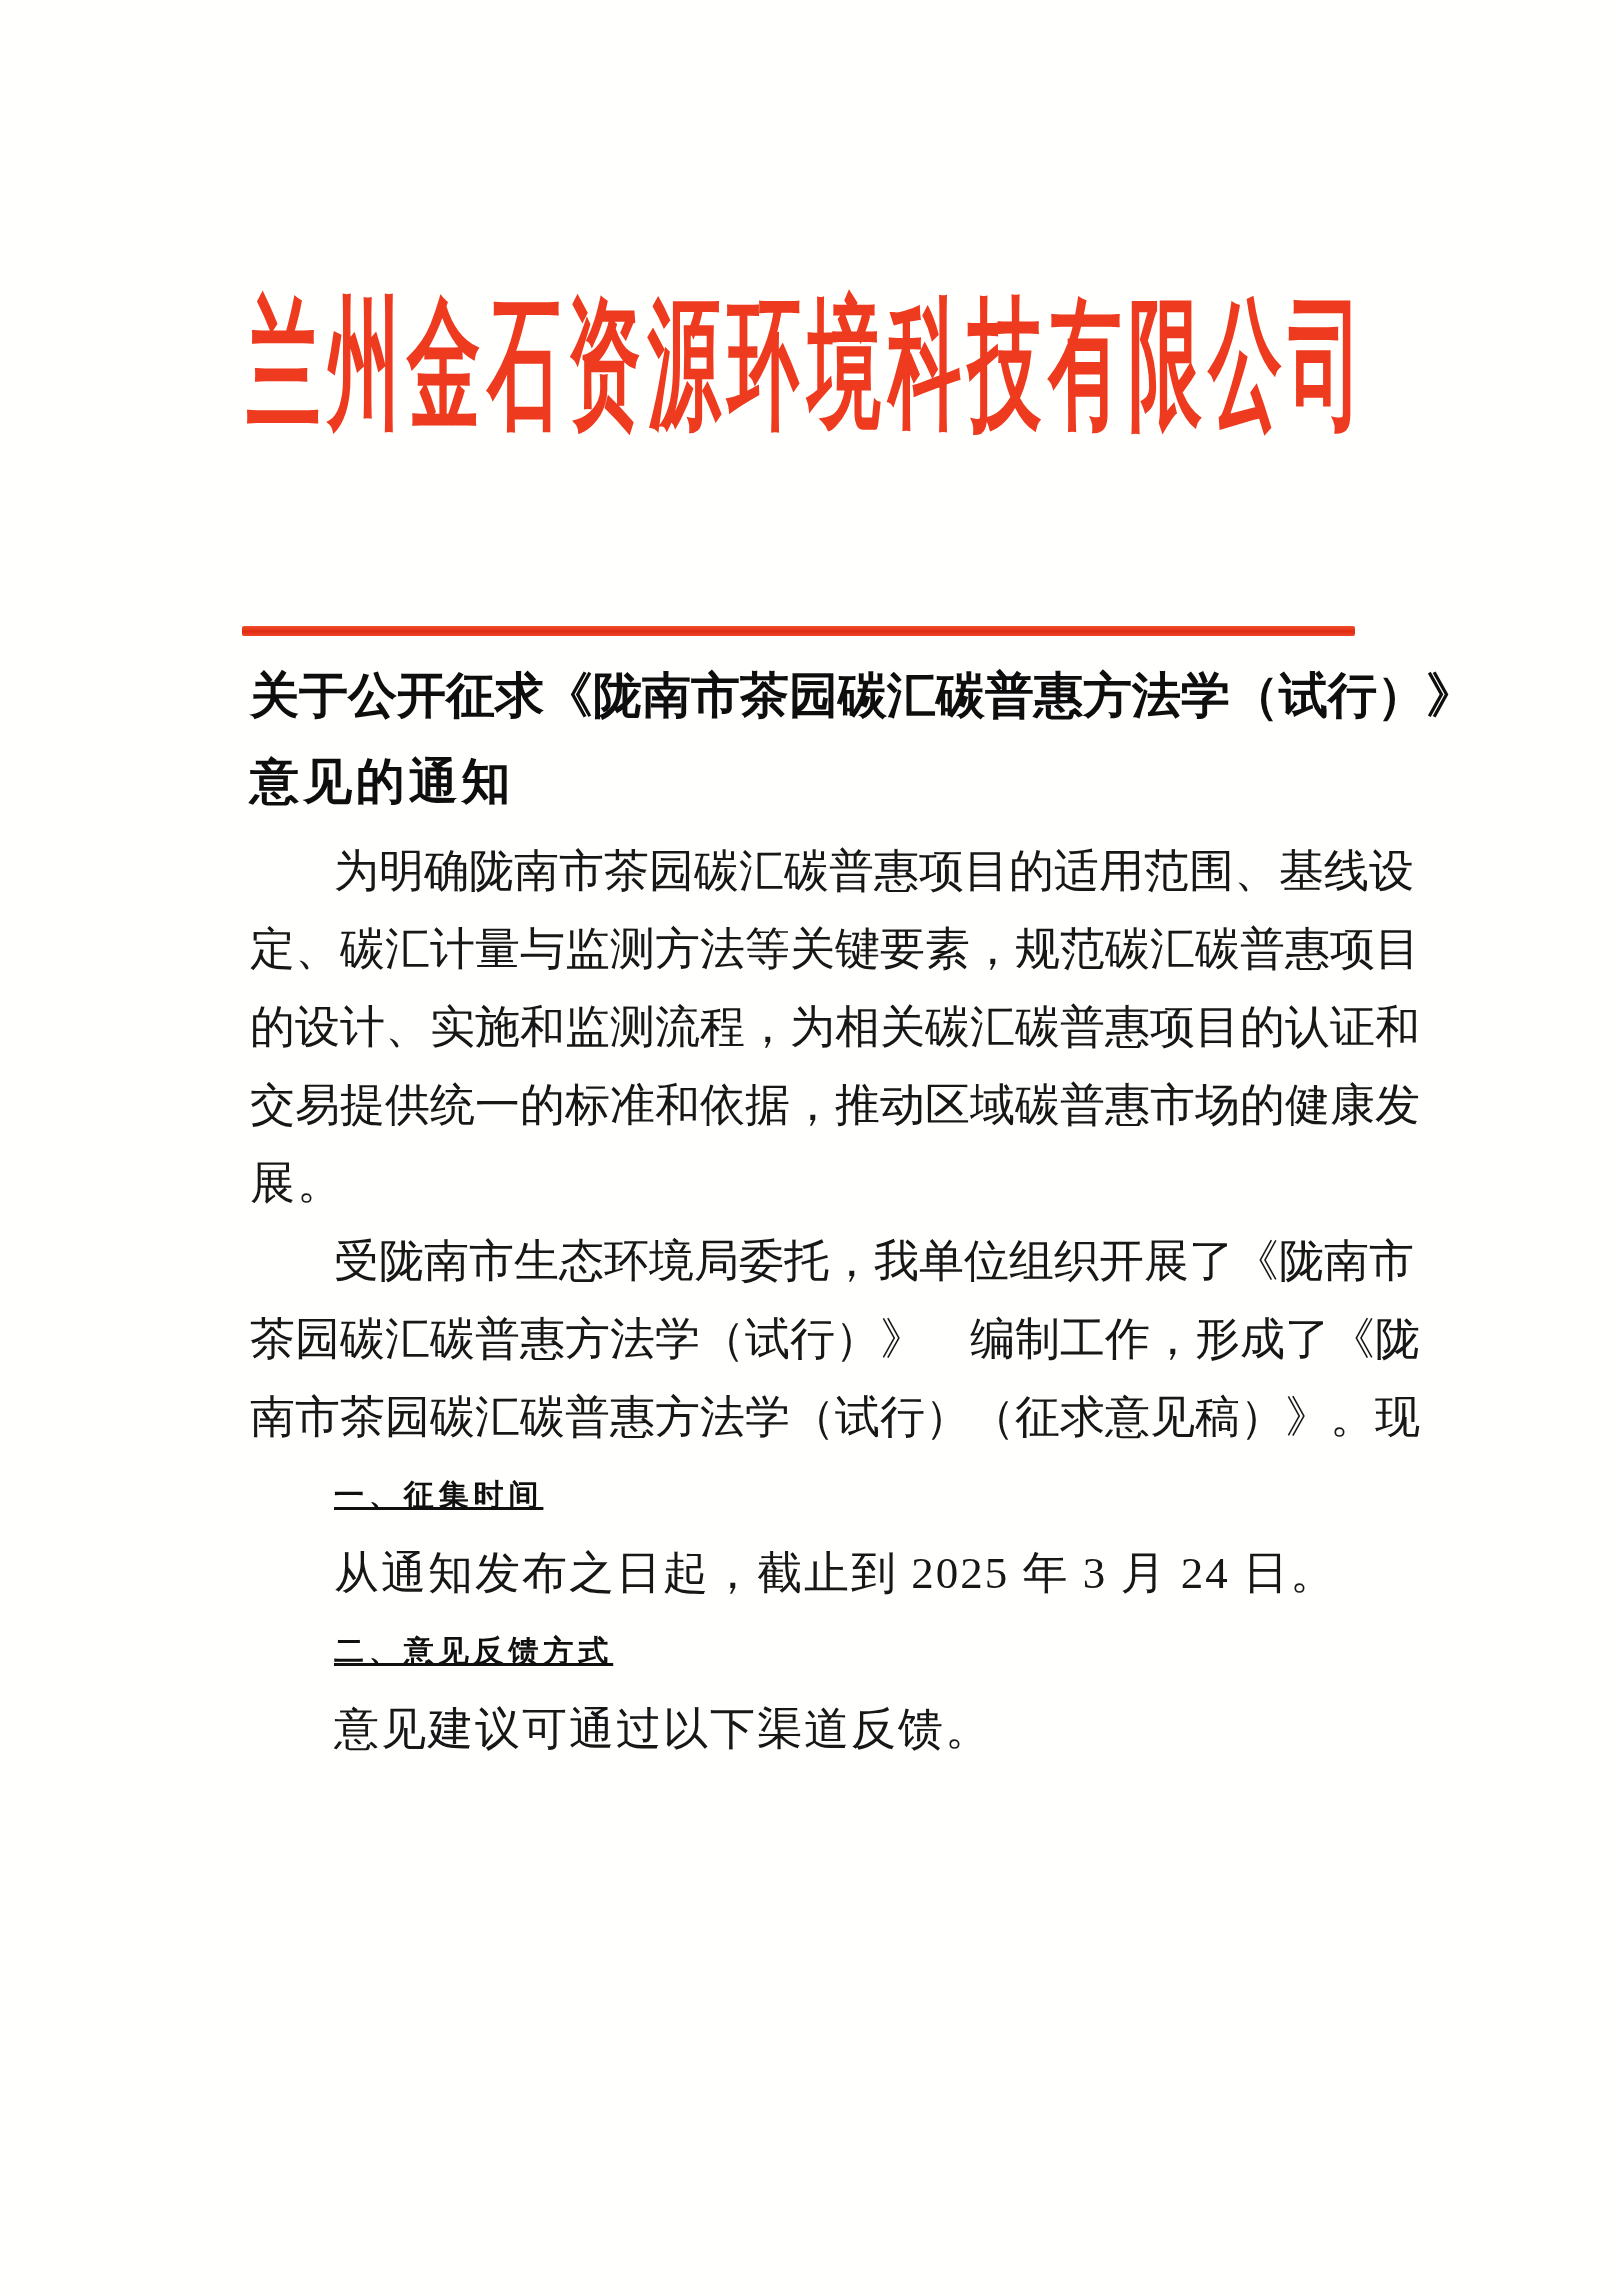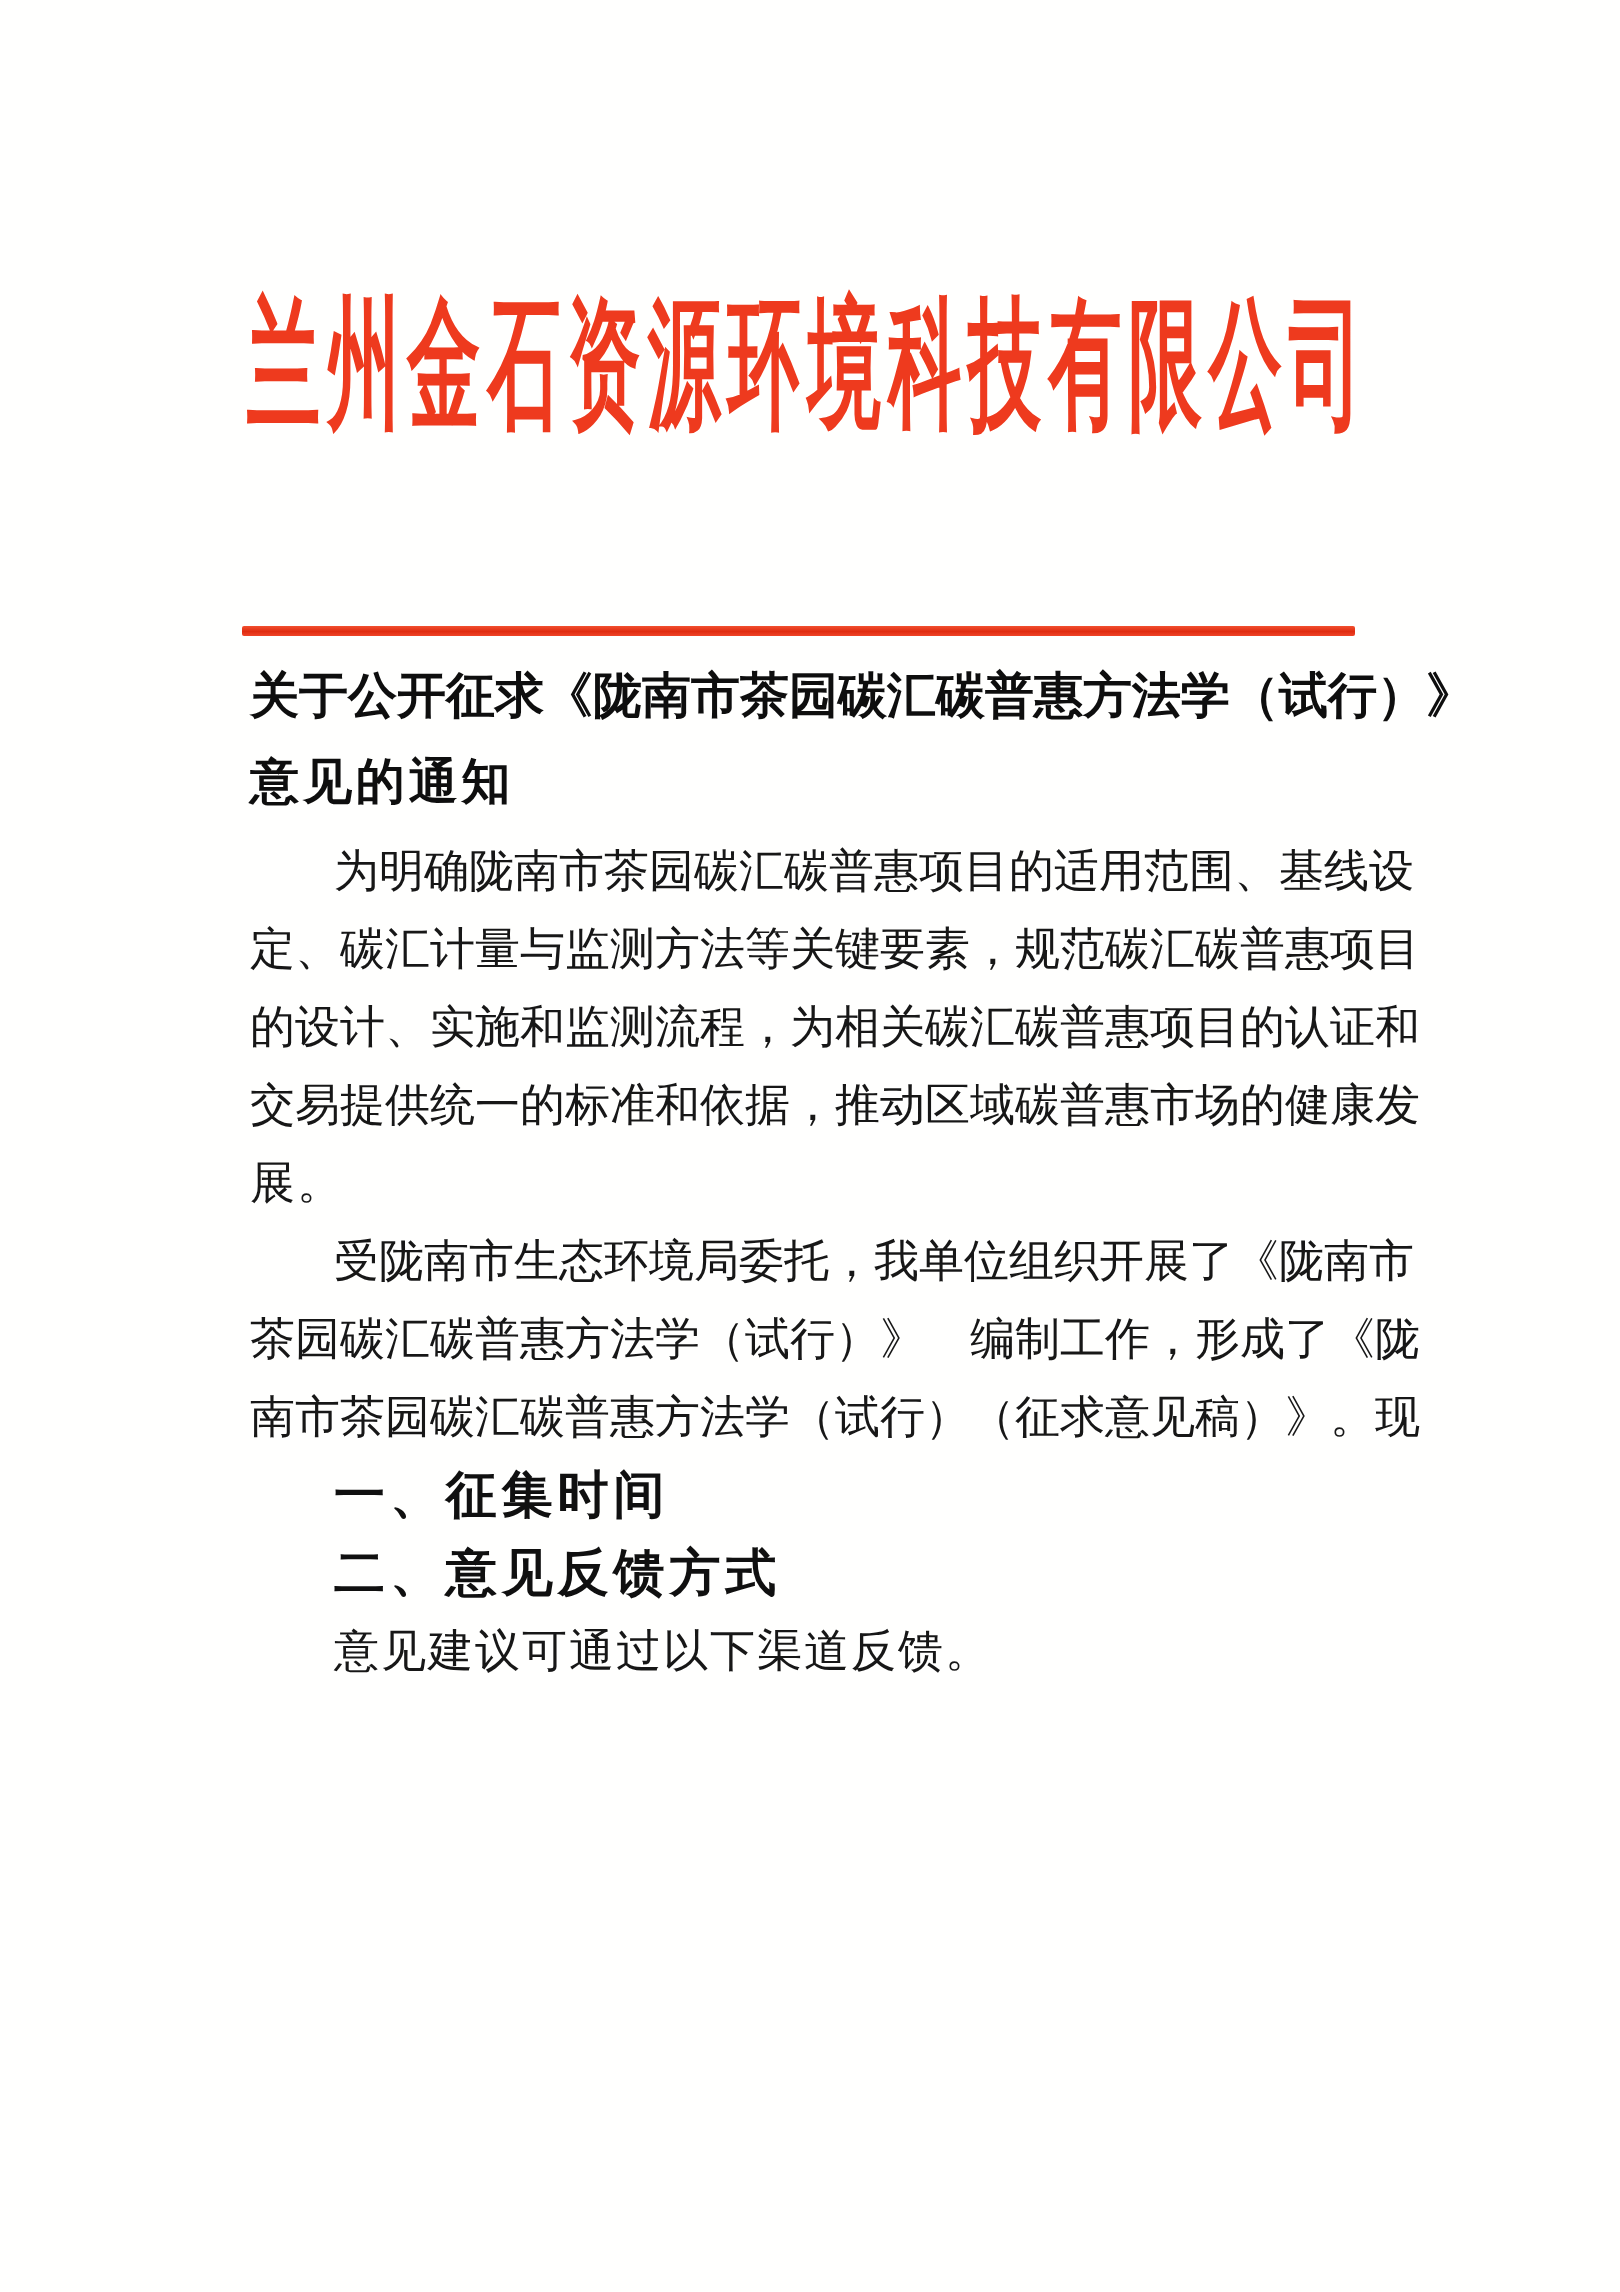--- a/index.html
+++ b/index.html
@@ -85,23 +85,24 @@
     display: flex;
     justify-content: space-between;
     align-items: center;
     white-space: normal;
     letter-spacing: 0;
   }
   .bline.indent { padding-left: 84px; }
   .bline.heading {
     font-family: "Liberation Sans", "DejaVu Sans", sans-serif;
     font-weight: 700;
-    font-size: 51px;
+    font-size: 30px;
     letter-spacing: 4.9px;
     color: #101010;
+    text-decoration: underline;
   }
 </style>
 </head>
 <body>
 
 <div class="page">
 
   <header class="letterhead">
     <div class="letterhead-text">
         <span class="ch">兰</span>
@@ -344,20 +345,21 @@
         <span class="ch">意</span>
         <span class="ch">见</span>
         <span class="ch">稿</span>
         <span class="ch">）</span>
         <span class="ch">》</span>
         <span class="ch">。</span>
         <span class="ch">现</span>
       </div>
 
     <div class="bline heading indent">一、征集时间</div>
+    <div class="bline indent">从通知发布之日起，截止到 2025 年 3 月 24 日。</div>
 
     <div class="bline heading indent">二、意见反馈方式</div>
     <div class="bline indent">意见建议可通过以下渠道反馈。</div>
 
   </main>
 
 </div>
 
 
 </body></html>

